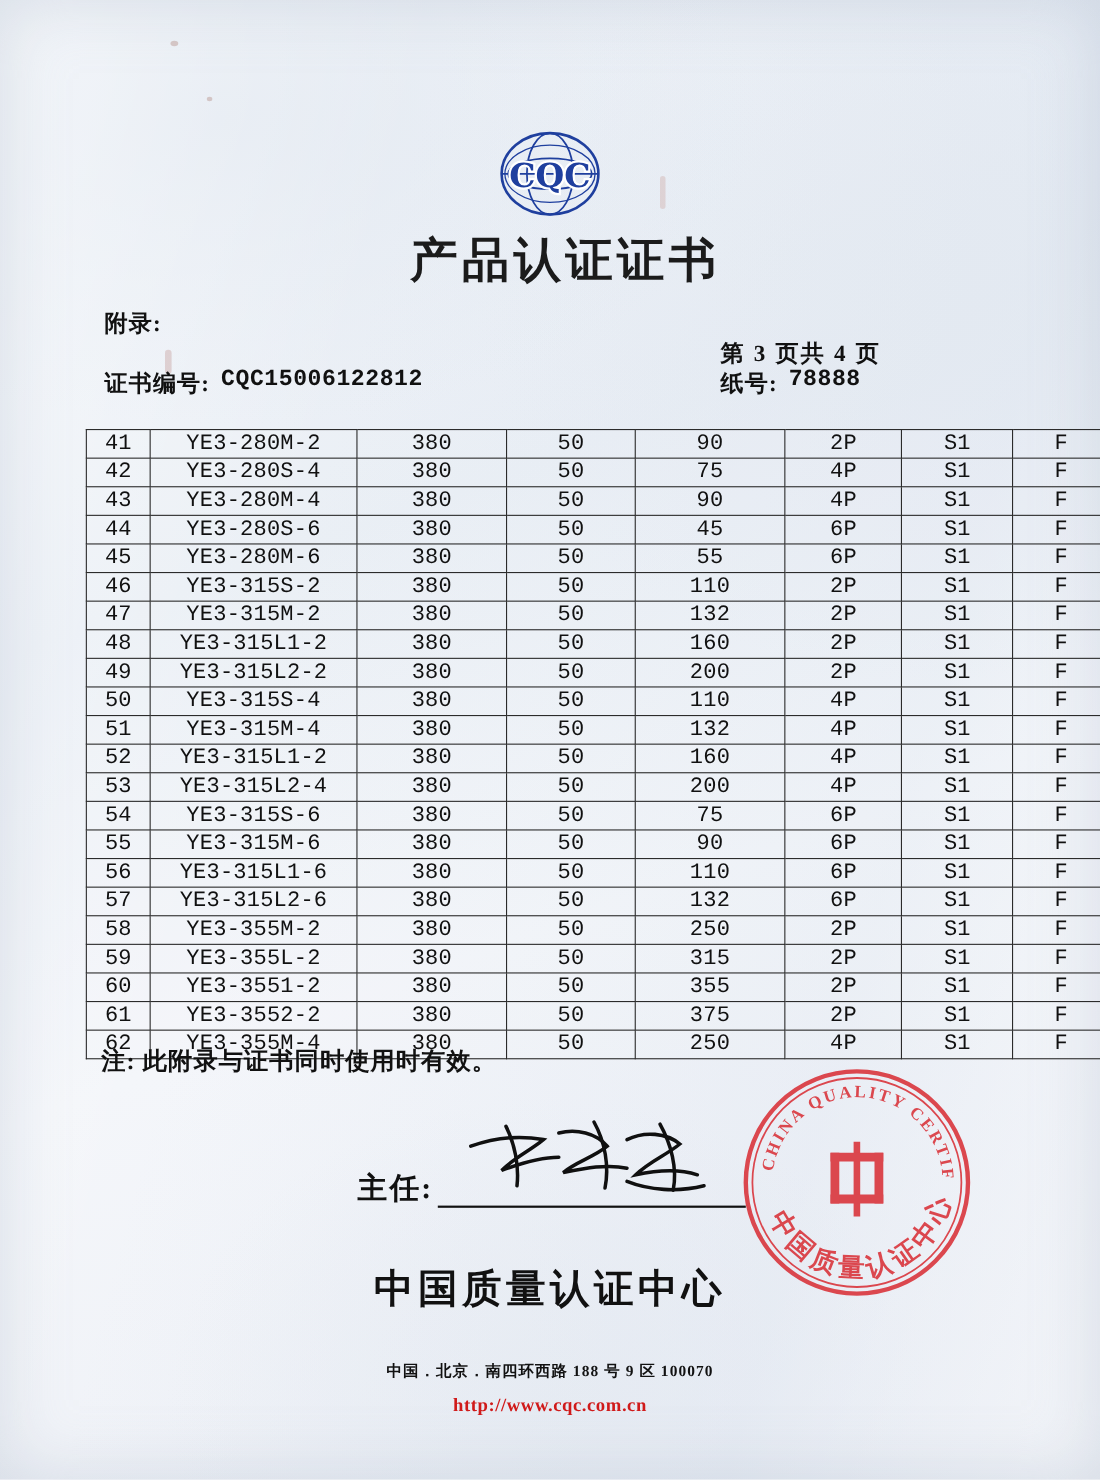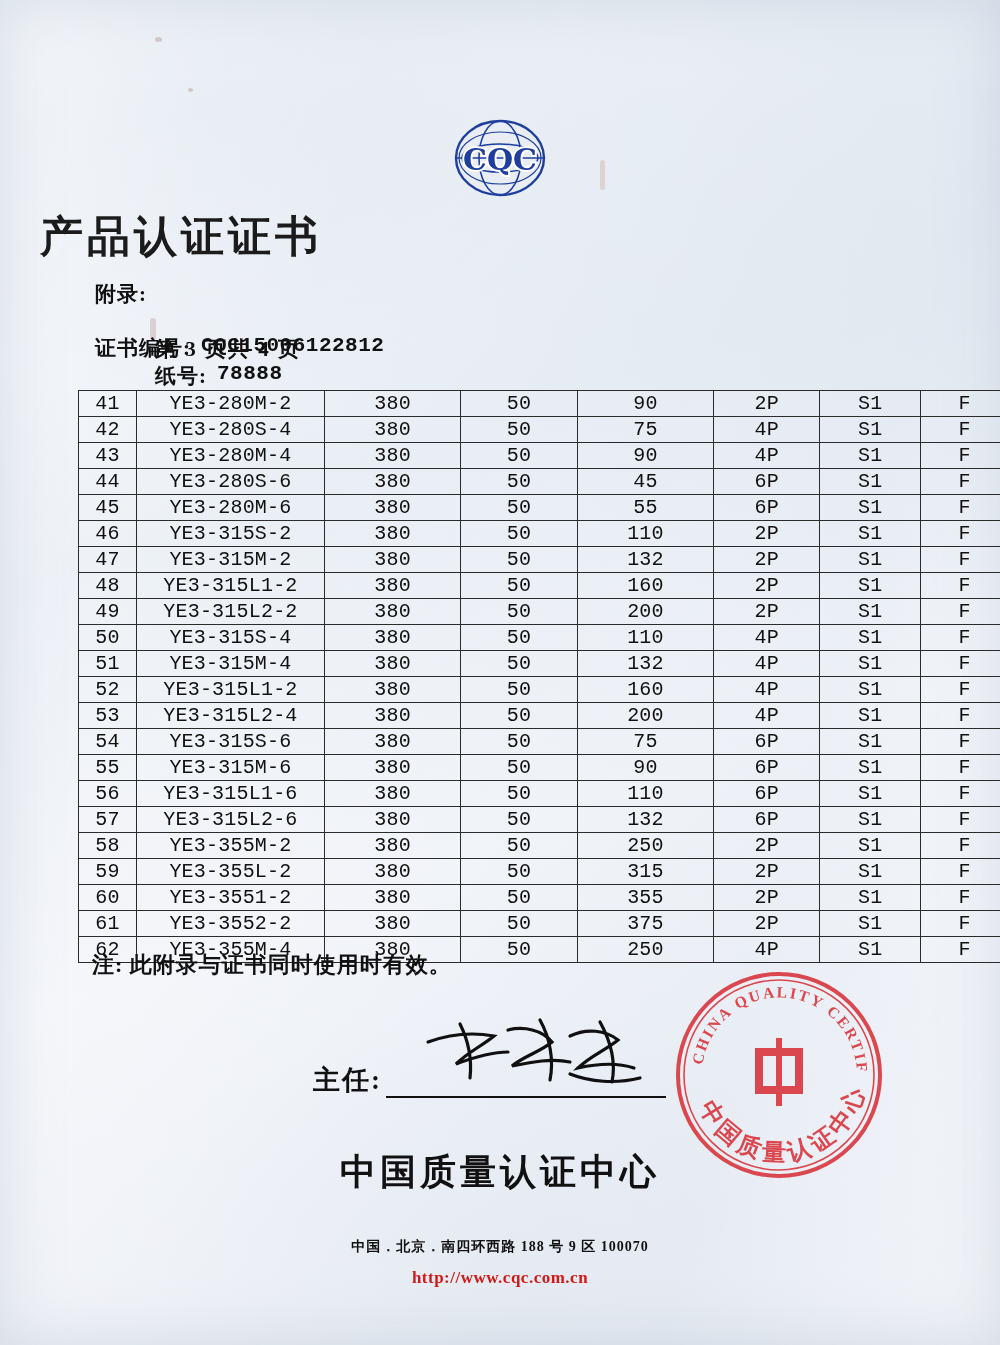--- a/index.html
+++ b/index.html
@@ -51,42 +51,41 @@
     display: flex;
     justify-content: center;
   }
   .logo {
     width: 118px;
     height: 82px;
   }
   
   .doc-title {
     position: absolute;
-    left: 16px;
+    left: 4px;
     right: 0;
     top: 208px;
-    text-align: left;
+    text-align: center;
     font-family: "DejaVu Serif", serif;
     font-size: 43px;
     font-weight: bold;
     letter-spacing: 4px;
     color: #1b1b1b;
     padding-left: 24px;
   }
   
   .hdr-row {
     position: absolute;
     left: 95px;
     right: 95px;
     display: flex;
     font-size: 21px;
     font-weight: bold;
     color: #111;
     letter-spacing: 1px;
-    flex-direction: column;
   }
   .hdr-row.r1 { top: 280px; }
   .hdr-row.r2 { top: 334px; }
   .hdr-left { width: 500px; display: flex; }
   .hdr-right { flex: 1; display: flex; }
   .hdr-label { white-space: nowrap; }
   .hdr-value {
     margin-left: 10px;
     font-family: "Liberation Mono", monospace;
     font-weight: bold;
@@ -127,21 +126,21 @@
     left: 92px;
     top: 950px;
     font-size: 22px;
     font-weight: bold;
     letter-spacing: 1px;
     color: #111;
   }
   
   .sig-block {
     position: absolute;
-    left: 313px;
+    left: 325px;
     top: 1062px;
     display: flex;
     align-items: flex-end;
   }
   .sig-label {
     font-size: 27px;
     font-weight: bold;
     letter-spacing: 2px;
     color: #111;
   }

